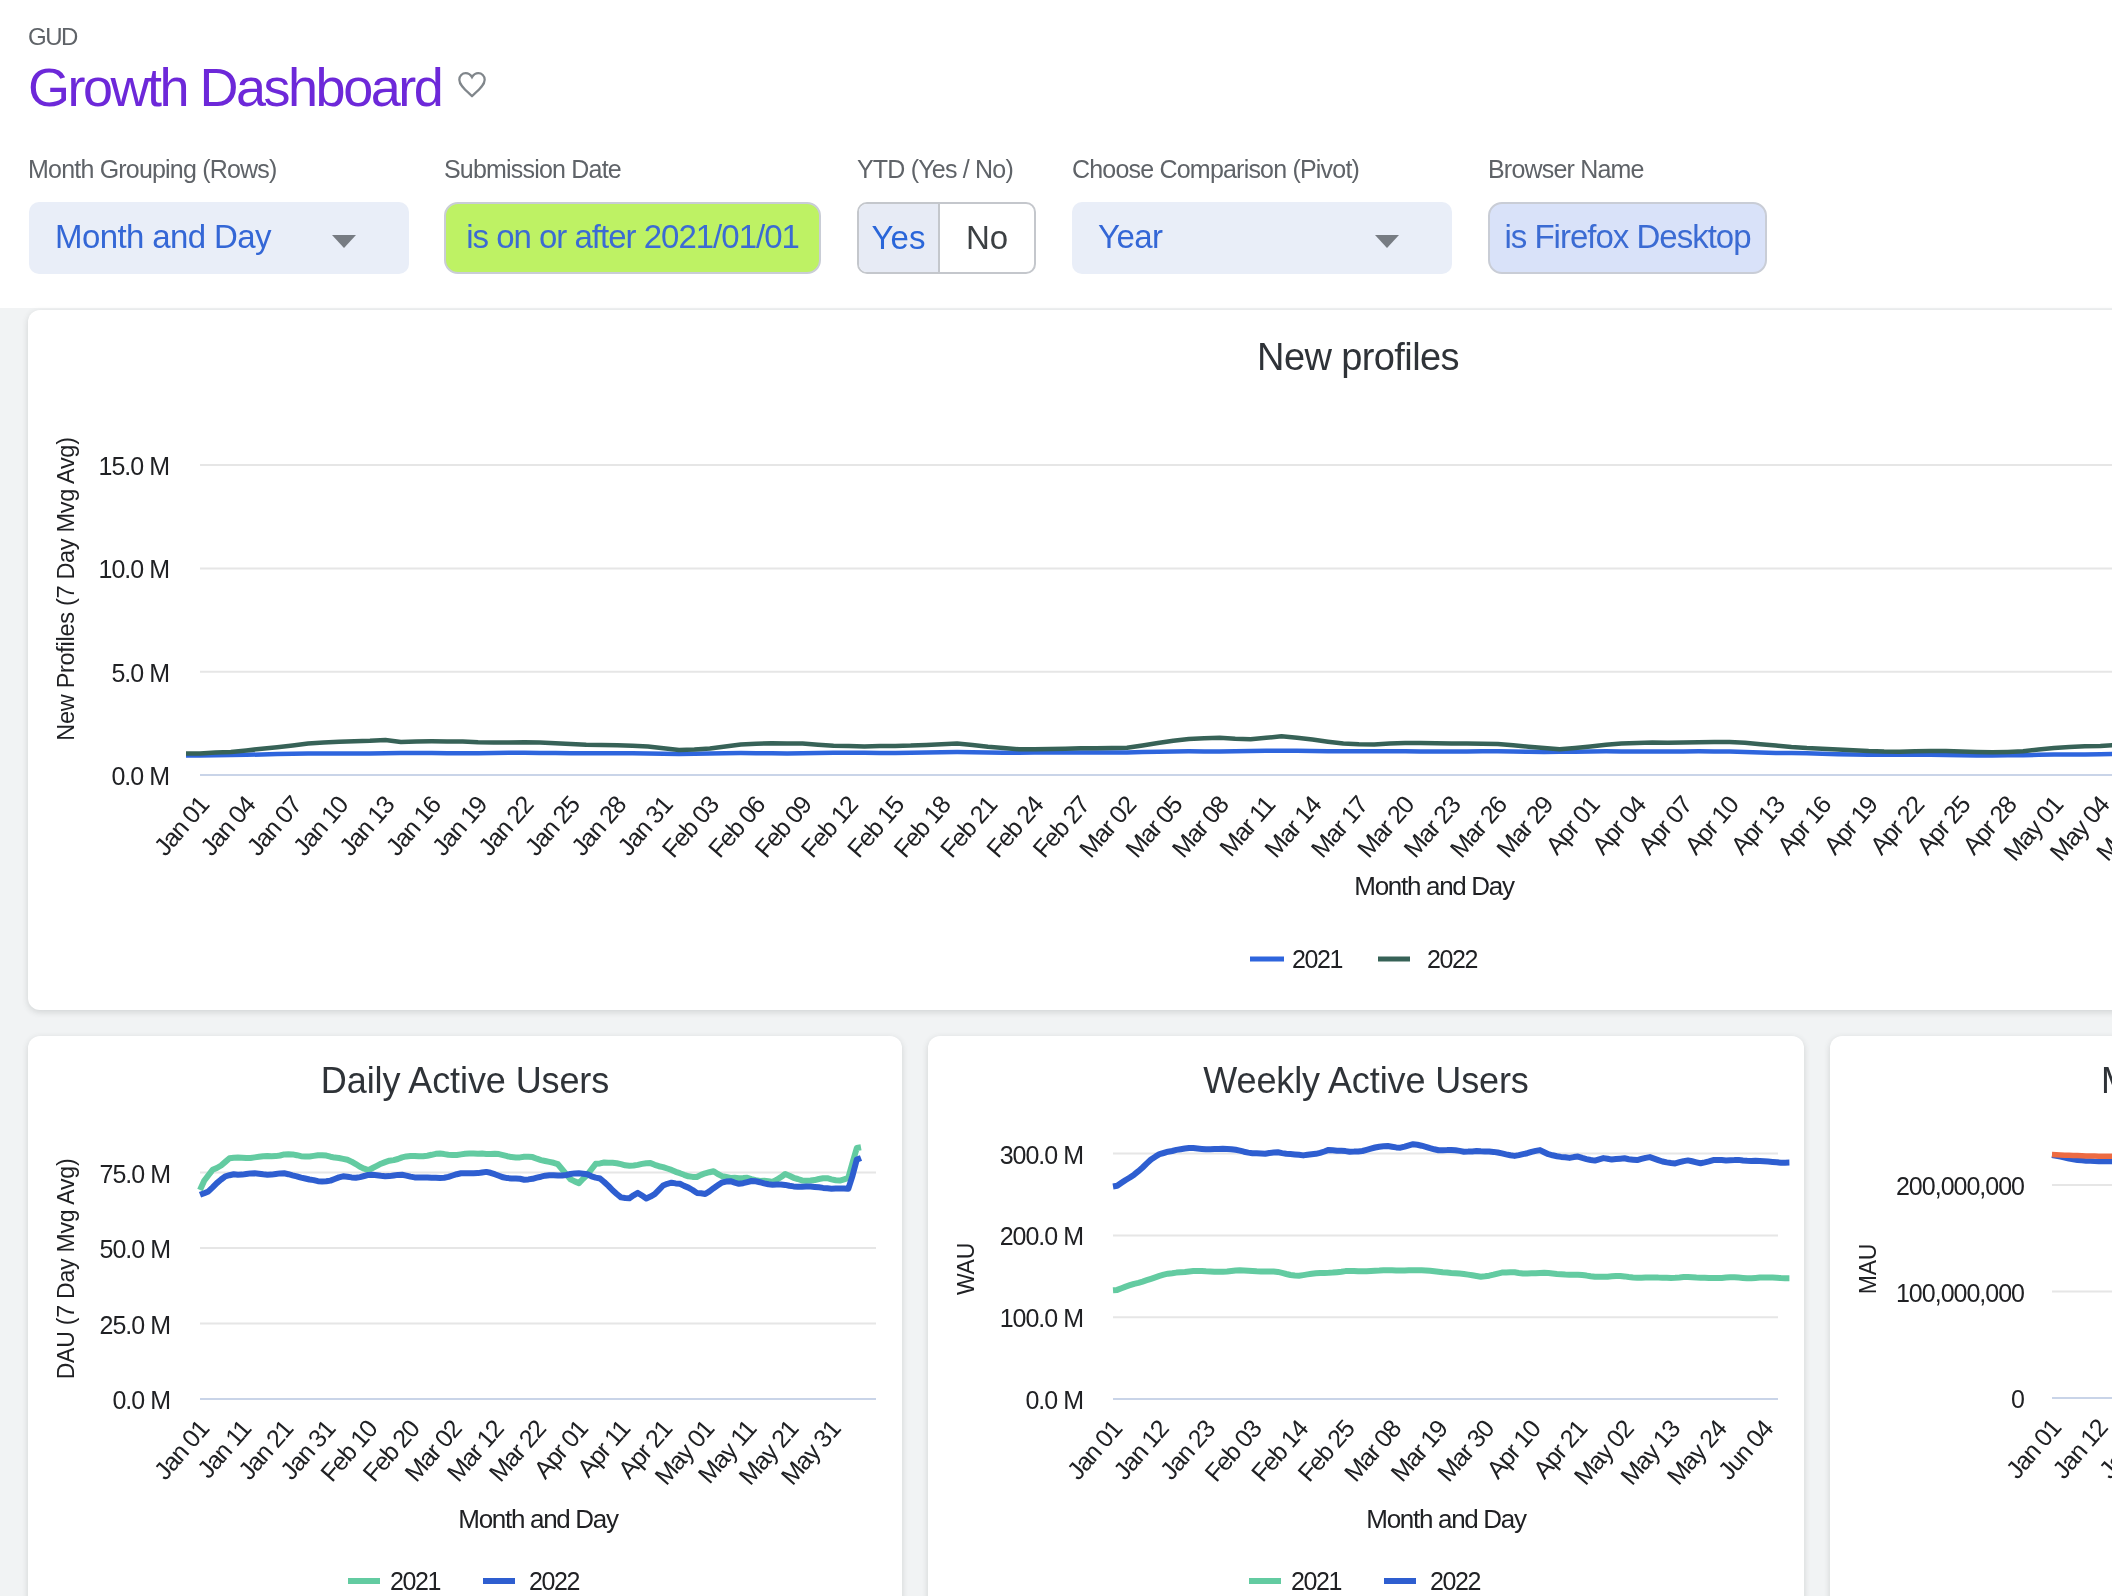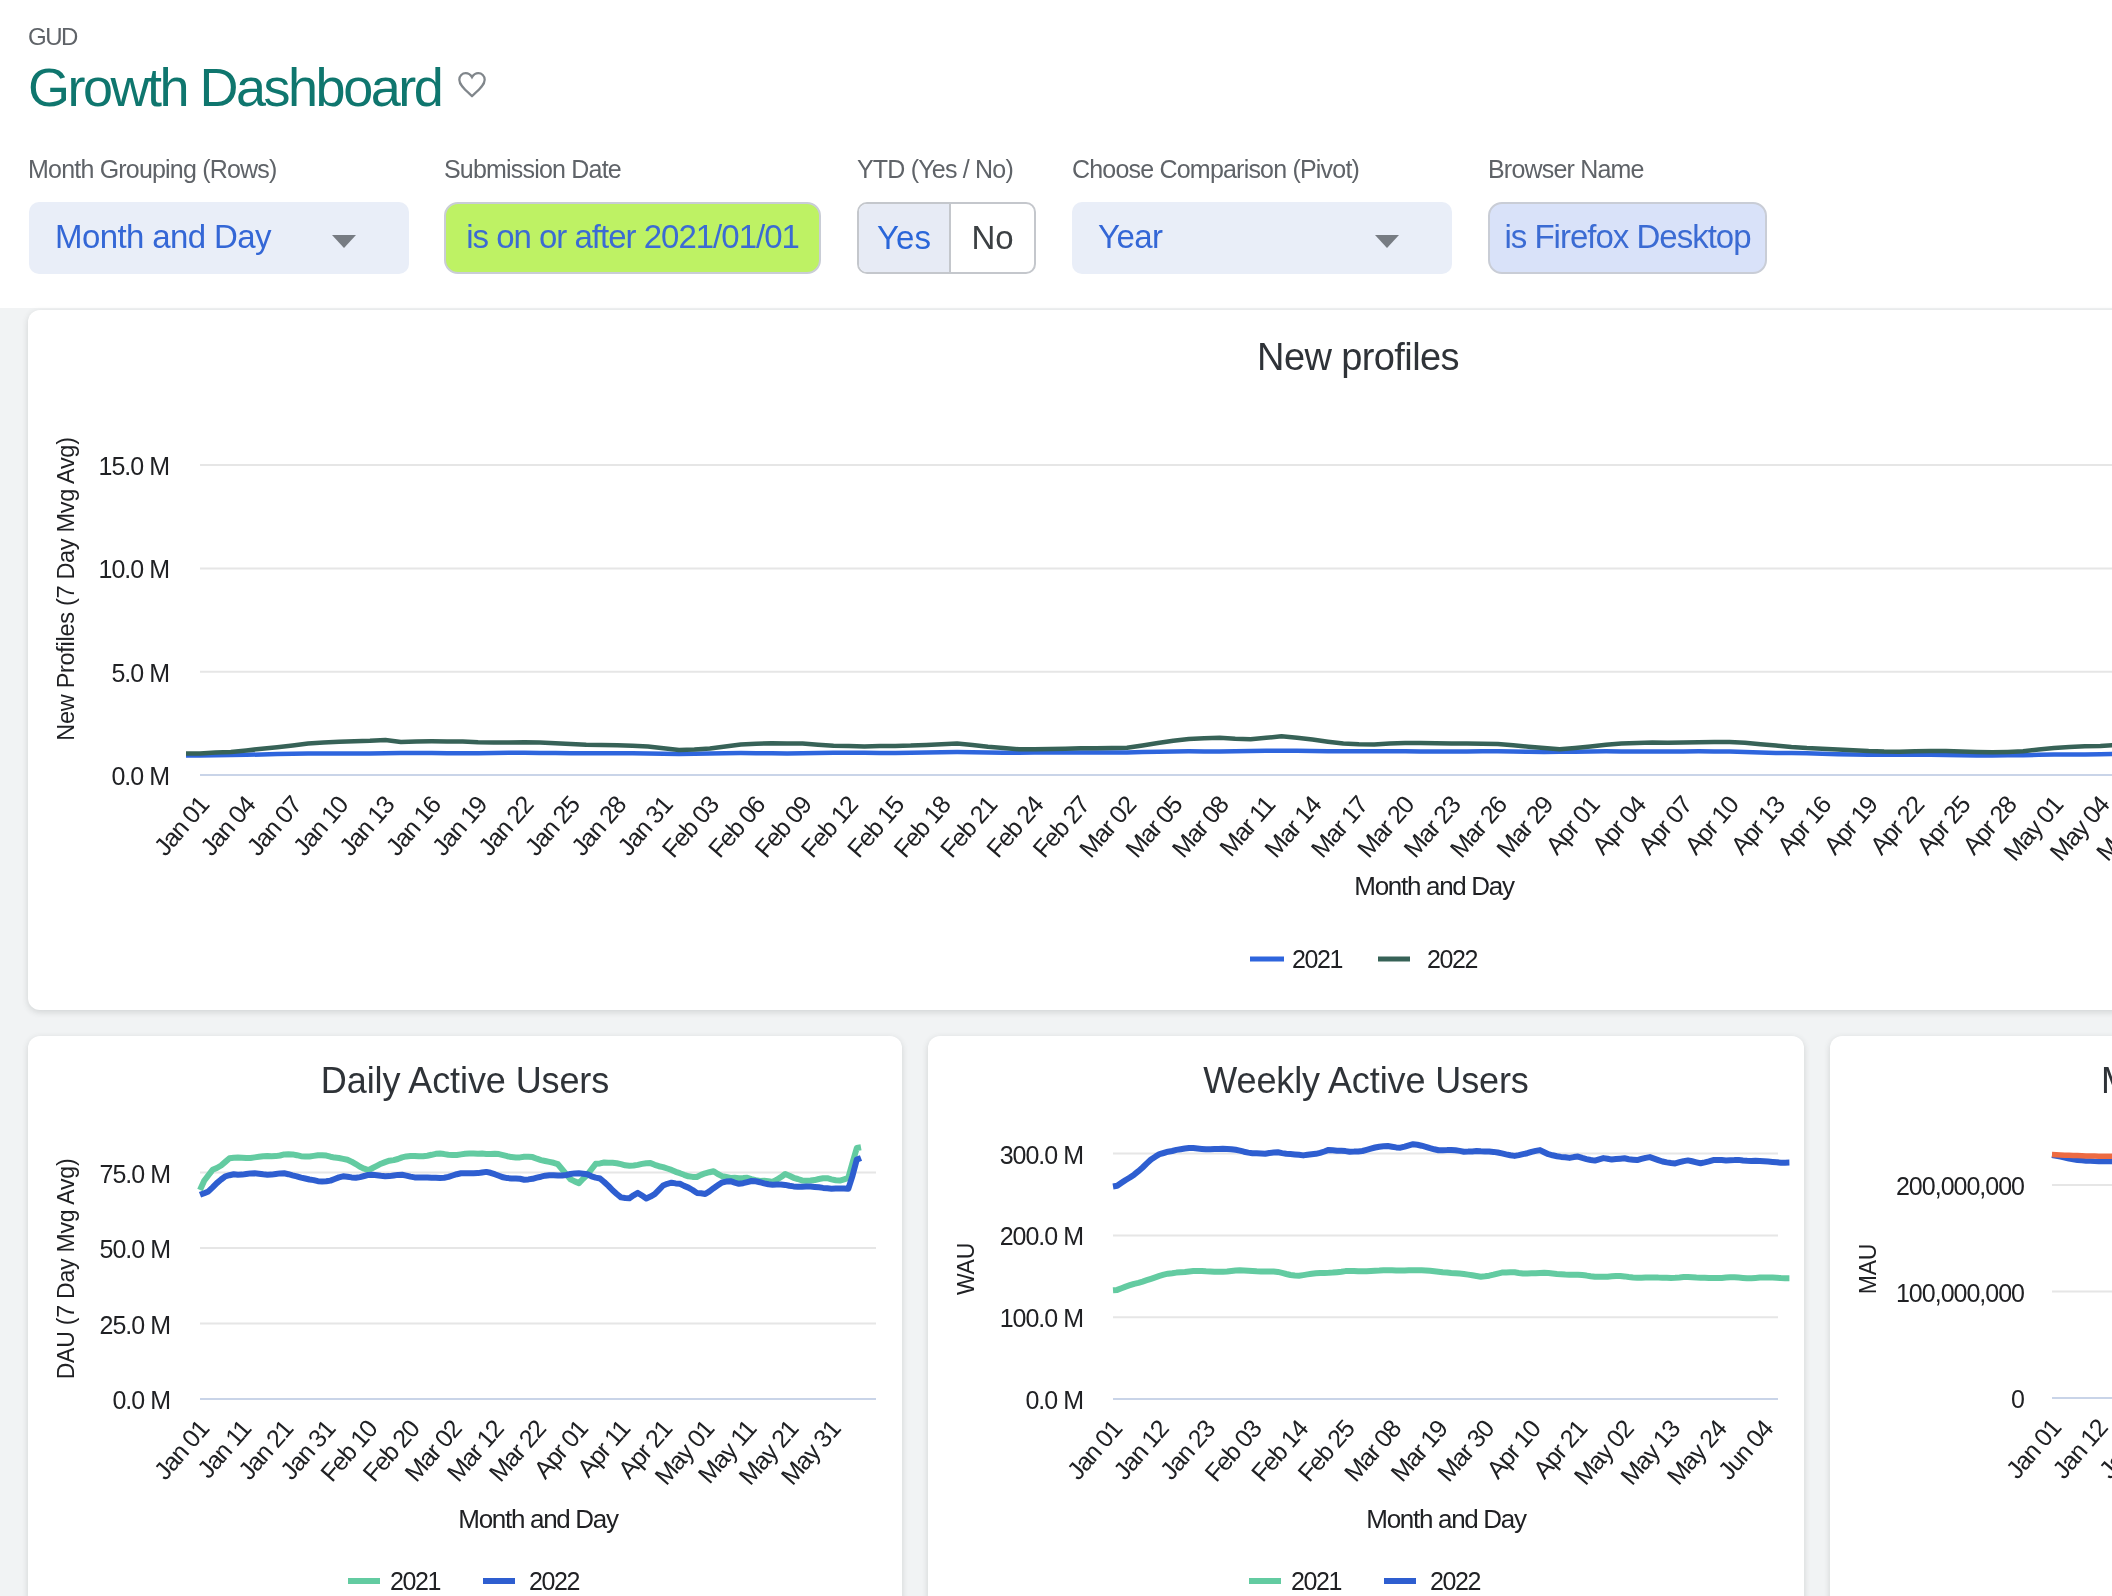--- a/index.html
+++ b/index.html
@@ -9,30 +9,30 @@
 .card { position:absolute; background:#fff; border-radius:12px;
   box-shadow:0 2px 6px rgba(60,64,67,.18); }
 .flabel { position:absolute; top:155px; font-size:25px; letter-spacing:-0.8px; color:#5f6368; }
 .dropdown { position:absolute; top:202px; height:72px; background:#e9eef8; border-radius:10px; }
 .dropdown span { position:absolute; left:26px; top:16px; font-size:33px; letter-spacing:-0.6px; color:#3467d6; font-weight:500;}
 .chip { position:absolute; top:202px; height:72px; background:#bef264; border:2px solid #c9cdd6;
   border-radius:14px; text-align:center; line-height:66px; font-size:33px; letter-spacing:-1px; color:#3b6bd3; font-weight:500;}
 .chipb { background:#d9e2f9; }
 .toggle { position:absolute; top:202px; height:72px; background:#fff; border:2px solid #c4c7cc;
   border-radius:10px; display:flex; overflow:hidden; }
-.tyes { width:92px; background:#e7ebf5; color:#2a66d9; font-size:33px; font-weight:500;
+.tyes { width:81px; background:#e7ebf5; color:#2a66d9; font-size:33px; font-weight:500;
   text-align:center; line-height:68px; border-right:2px solid #c4c7cc; }
 .tno { flex:1; color:#3c4043; font-size:33px; font-weight:500; text-align:center; line-height:68px; }
 </style></head>
 <body>
 <div class="stage">
 <div class="graybg"></div>
 
 <div style="position:absolute;left:28px;top:23px;font-size:24px;letter-spacing:-1.5px;color:#5f6368;">GUD</div>
-<div style="position:absolute;left:28px;top:56px;font-size:54px;color:#0f766e;letter-spacing:-2.5px;">Growth Dashboard</div>
+<div style="position:absolute;left:28px;top:56px;font-size:54px;color:#6d28d9;letter-spacing:-2.5px;">Growth Dashboard</div>
 <svg style="position:absolute;left:455px;top:69px;" width="34" height="31" viewBox="0 0 24 22">
   <path d="M12 19.2 C8 15.5 3 11.8 3 7.6 C3 4.9 5.1 3 7.5 3 C9.3 3 11 4.1 12 5.8 C13 4.1 14.7 3 16.5 3 C18.9 3 21 4.9 21 7.6 C21 11.8 16 15.5 12 19.2 Z" fill="none" stroke="#80868b" stroke-width="1.6"></path>
 </svg>
 <div class="flabel" style="left:28px;">Month Grouping (Rows)</div>
 <div class="flabel" style="left:444px;">Submission Date</div>
 <div class="flabel" style="left:857px;">YTD (Yes / No)</div>
 <div class="flabel" style="left:1072px;">Choose Comparison (Pivot)</div>
 <div class="flabel" style="left:1488px;">Browser Name</div>
 
 <div class="dropdown" style="left:29px;width:380px;">

